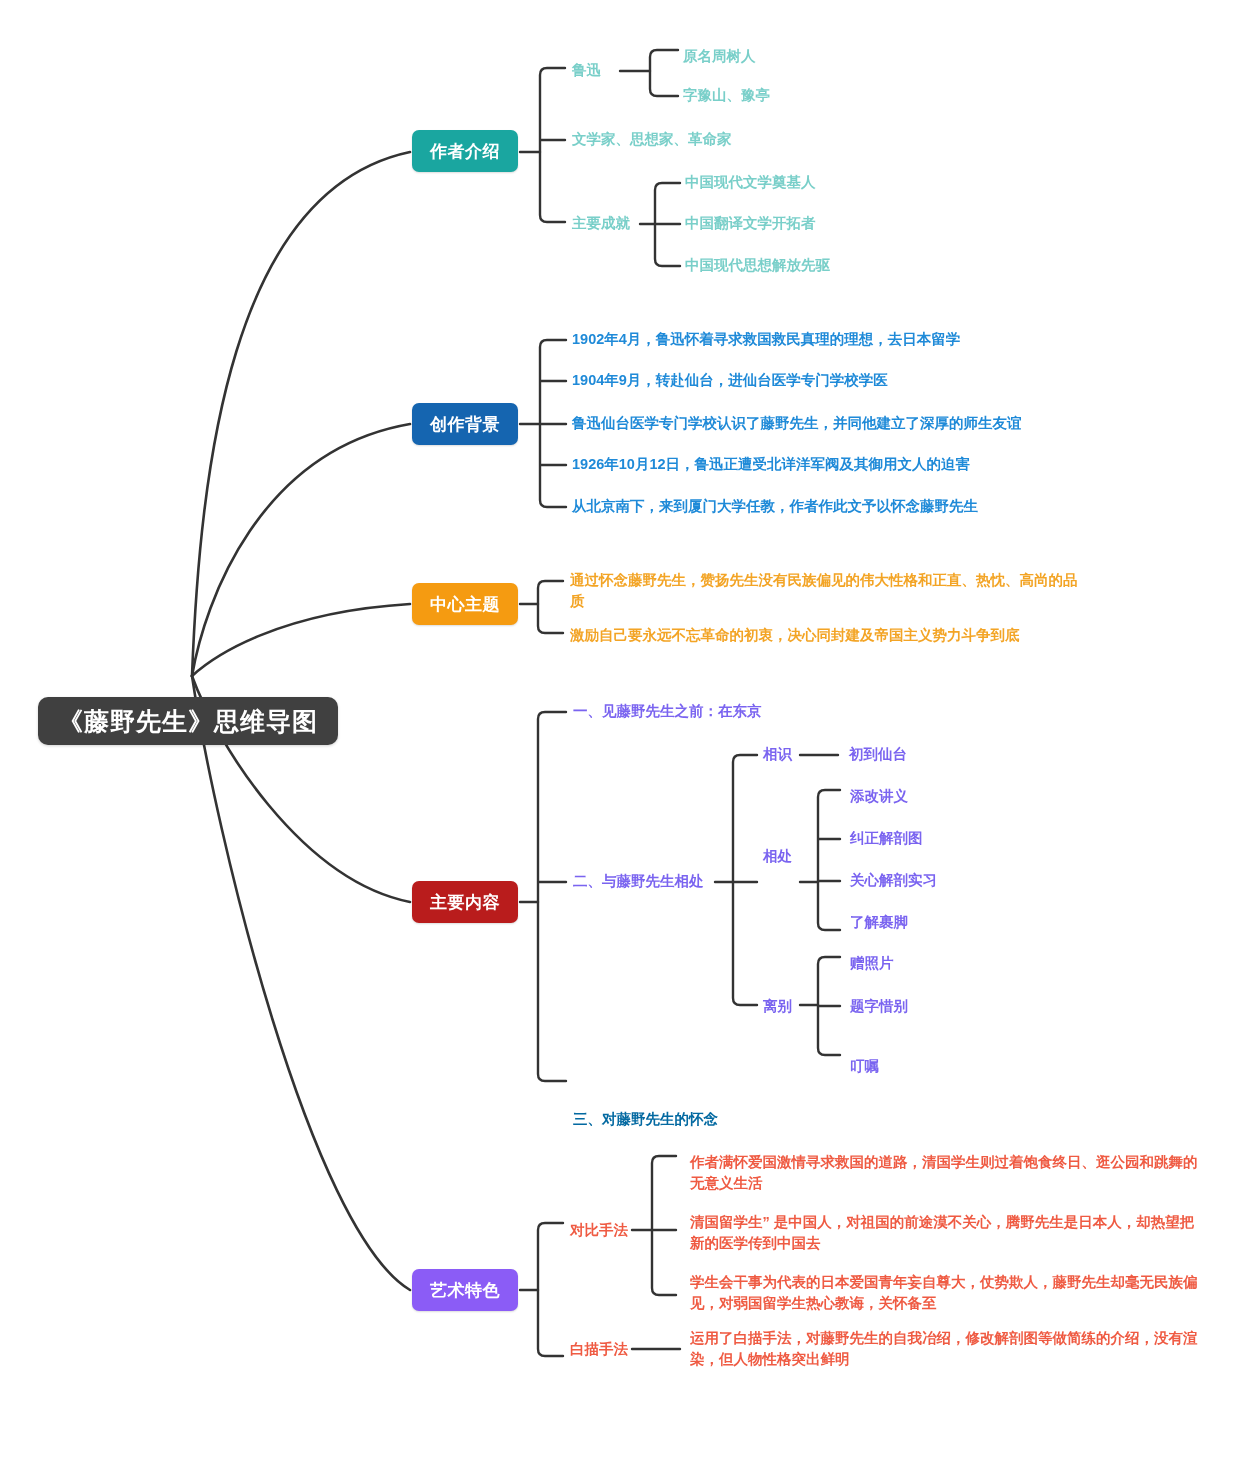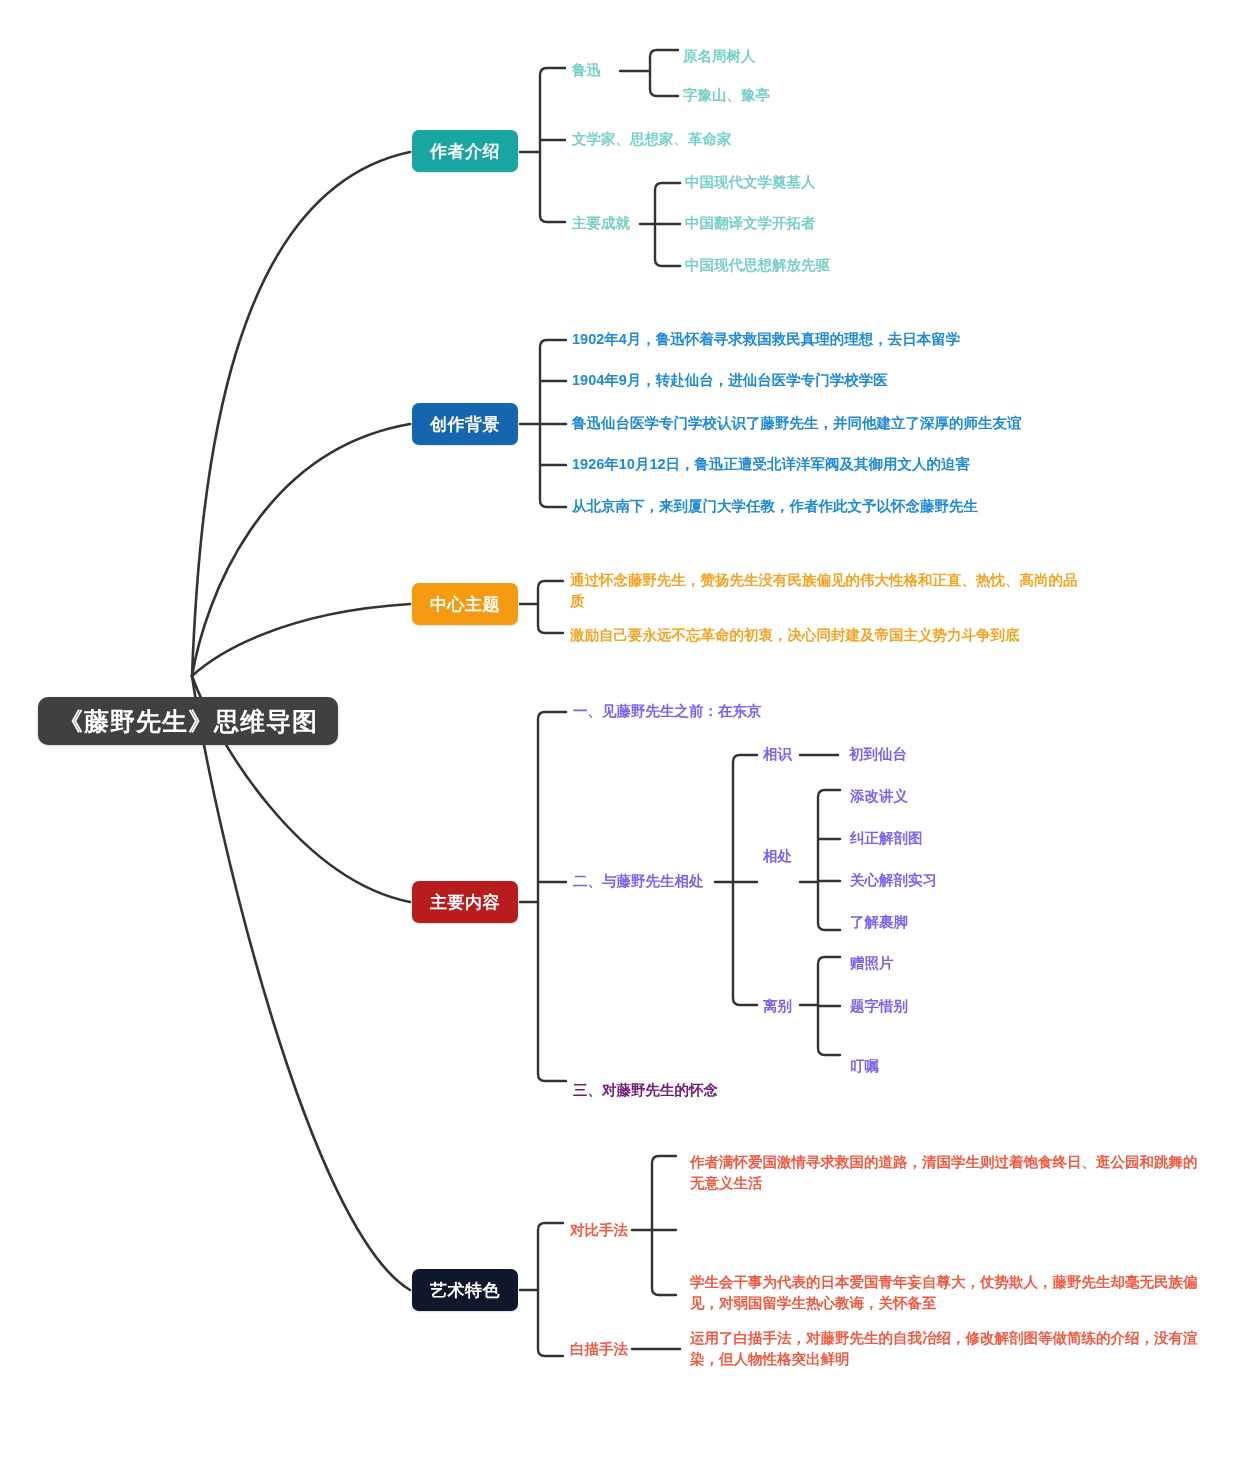--- a/index.html
+++ b/index.html
@@ -167,26 +167,27 @@
   <div class="leaf nowrap" style="left:850px; top:786px; color:#7a64f0;">添改讲义</div>
   <div class="leaf nowrap" style="left:850px; top:828px; color:#7a64f0;">纠正解剖图</div>
   <div class="leaf nowrap" style="left:850px; top:870px; color:#7a64f0;">关心解剖实习</div>
   <div class="leaf nowrap" style="left:850px; top:912px; color:#7a64f0;">了解裹脚</div>
 
   <div class="leaf nowrap" style="left:763px; top:996px; color:#7a64f0;">离别</div>
   <div class="leaf nowrap" style="left:850px; top:953px; color:#7a64f0;">赠照片</div>
   <div class="leaf nowrap" style="left:850px; top:996px; color:#7a64f0;">题字惜别</div>
   <div class="leaf nowrap" style="left:850px; top:1038px; color:#7a64f0;margin-top:18px;">叮嘱</div>
 
-  <div class="leaf nowrap" style="left:573px; top:1080px; color:#701a75;">三、对藤野先生的怀念</div>
+  <div class="leaf nowrap" style="left:573px; top:1109px; color:#0369a1;">三、对藤野先生的怀念</div>
 
-  <div class="node branch-node" style="left:412px; top:1269px; width:106px; height:42px; background:#0f172a;">
+  <div class="node branch-node" style="left:412px; top:1269px; width:106px; height:42px; background:#8b5cf6;">
     <span>艺术特色</span>
   </div>
 
   <div class="leaf nowrap" style="left:570px; top:1220px; color:#ef5b43;">对比手法</div>
   <div class="leaf wrap" style="left:690px; top:1152px; width:515px; color:#ef5b43;">作者满怀爱国激情寻求救国的道路，清国学生则过着饱食终日、逛公园和跳舞的无意义生活</div>
+  <div class="leaf wrap" style="left:690px; top:1212px; width:515px; color:#ef5b43;">清国留学生” 是中国人，对祖国的前途漠不关心，腾野先生是日本人，却热望把新的医学传到中国去</div>
   <div class="leaf wrap" style="left:690px; top:1272px; width:515px; color:#ef5b43;">学生会干事为代表的日本爱国青年妄自尊大，仗势欺人，藤野先生却毫无民族偏见，对弱国留学生热心教诲，关怀备至</div>
 
   <div class="leaf nowrap" style="left:570px; top:1339px; color:#ef5b43;">白描手法</div>
   <div class="leaf wrap" style="left:690px; top:1328px; width:515px; color:#ef5b43;">运用了白描手法，对藤野先生的自我冶绍，修改解剖图等做简练的介绍，没有渲染，但人物性格突出鲜明</div>
 
 </div>
 
 </body></html>

